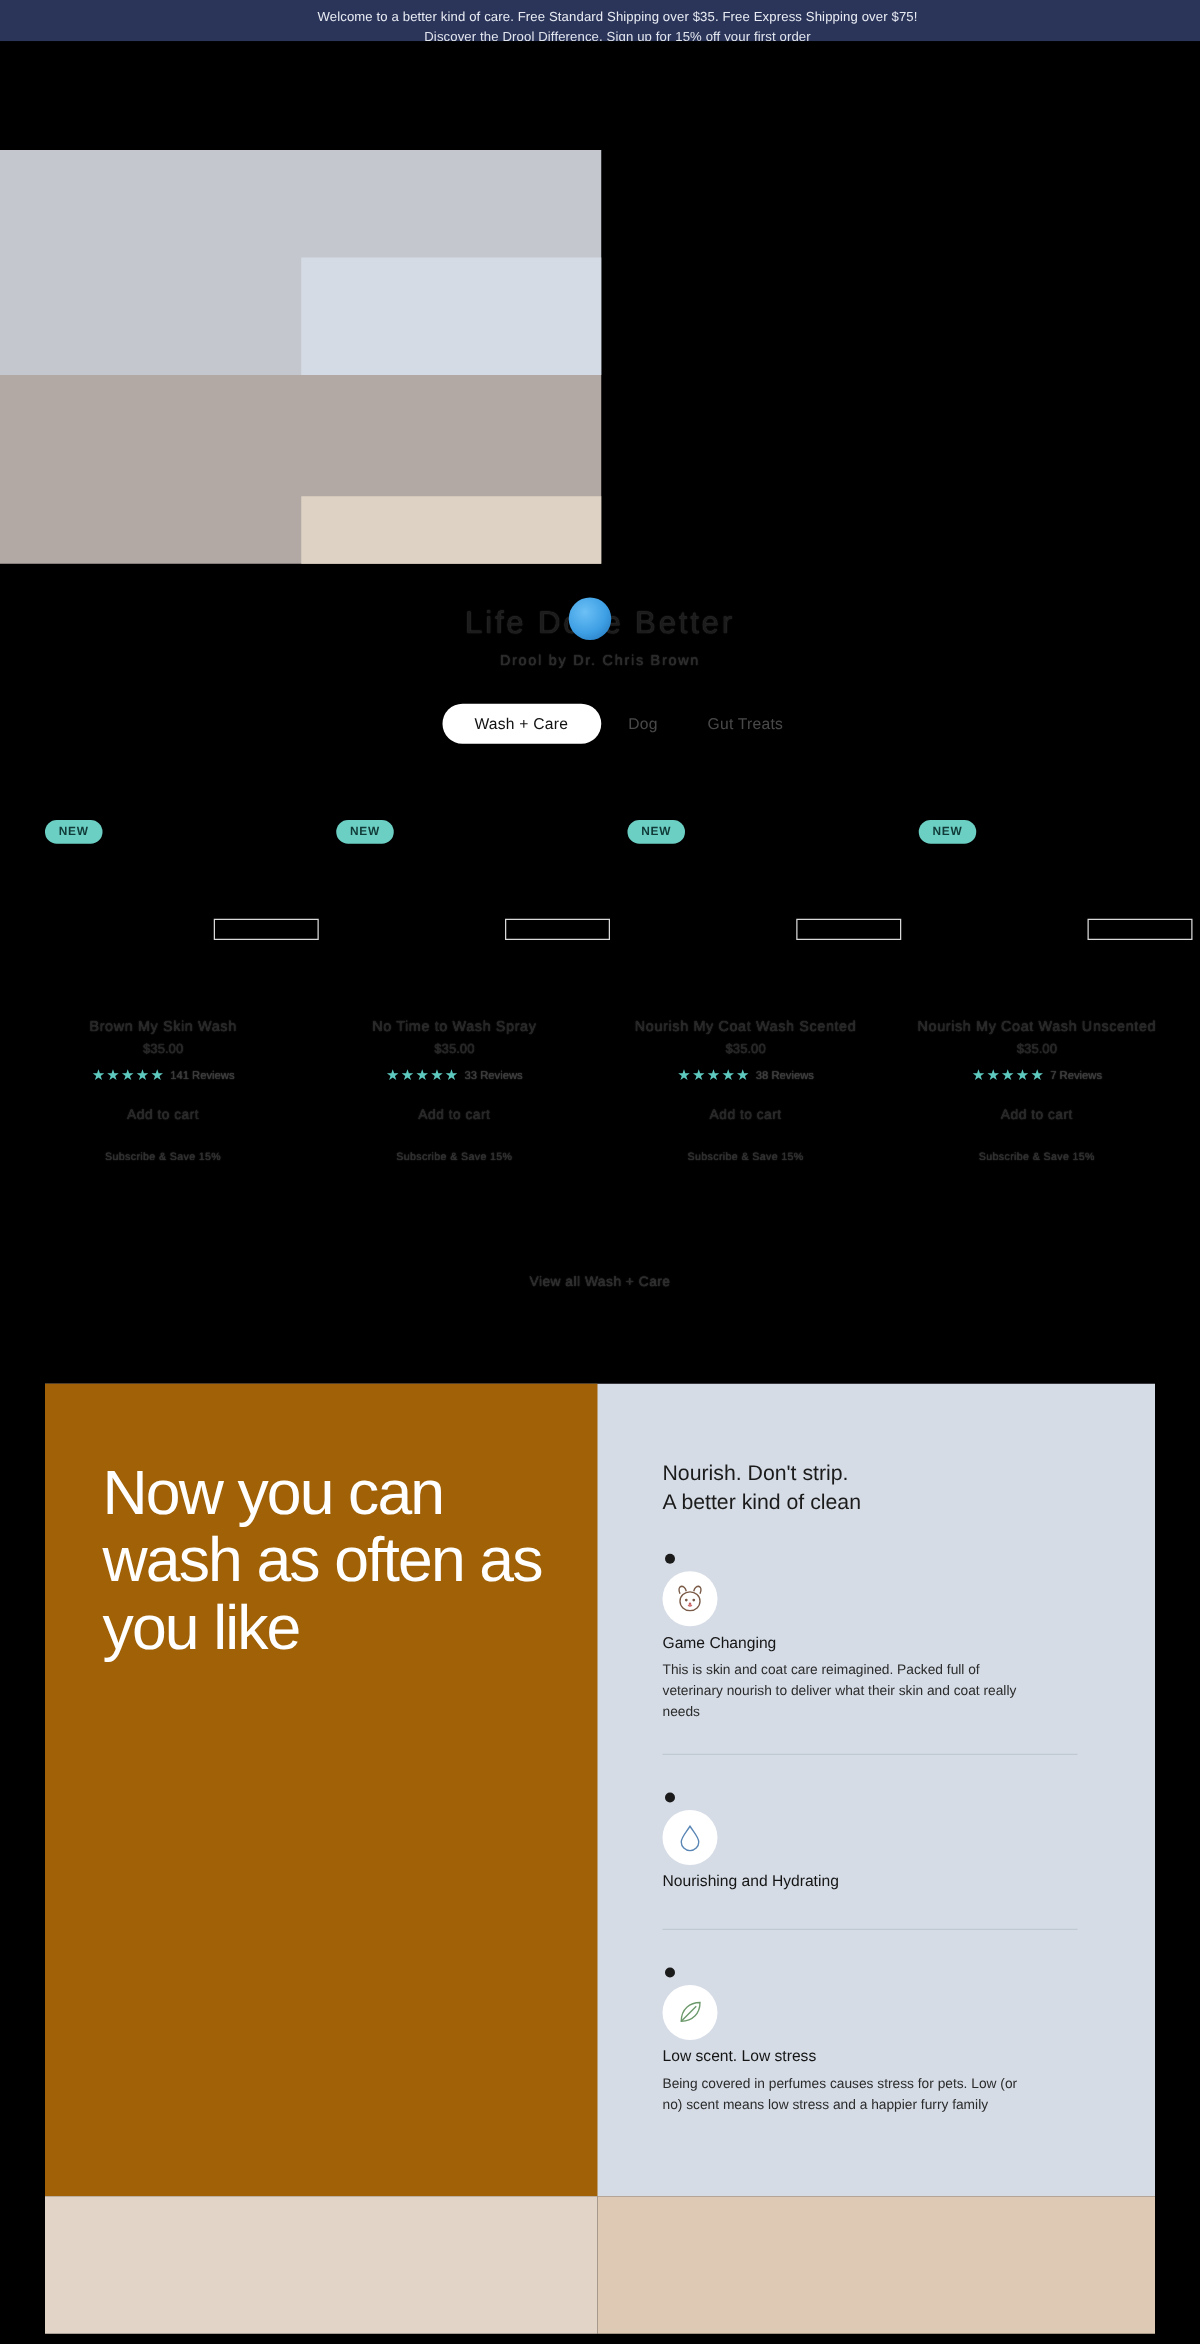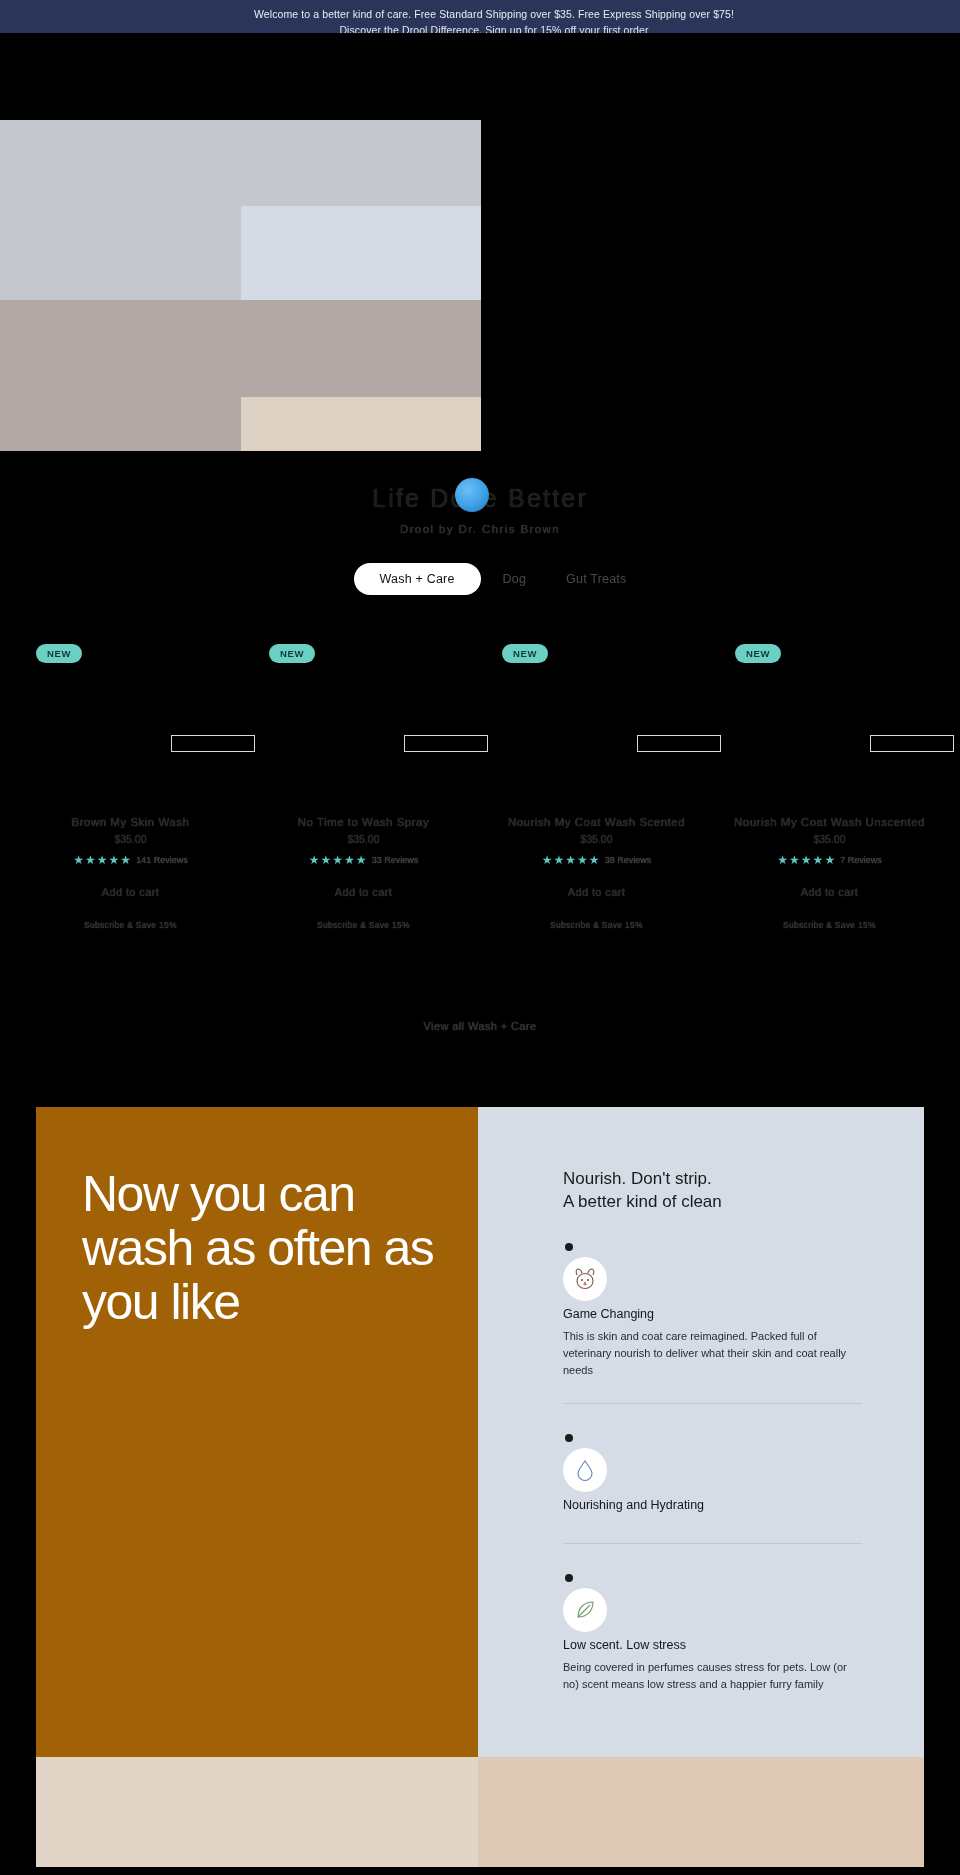--- a/index.html
+++ b/index.html
@@ -96,21 +96,21 @@
   
   .products {
     margin-top: 45px;
     display: grid;
     grid-template-columns: repeat(4, 1fr);
     padding: 0 14px;
   }
   .card { position: relative; padding: 0 8px; }
   .badge-new {
     position: absolute;
-    left: 22px; top: 4px;
+    left: 22px; top: 16px;
     background: #6ccfc4;
     color: #103b38;
     font-size: 9.5px;
     font-weight: 700;
     letter-spacing: .6px;
     padding: 4px 11px;
     border-radius: 11px;
   }
   .media { height: 120px; position: relative; }
   .swatch-box {
@@ -182,21 +182,21 @@
     padding: 60px 40px 0 46px;
     min-height: 545px;
   }
   .ben-head {
     color: #fff;
     font-size: 50px;
     line-height: 54px;
     font-weight: 400;
     letter-spacing: -1.5px;
   }
-  .ben-right { padding: 60px 62px 40px 85px; }
+  .ben-right { padding: 60px 62px 40px 52px; }
   .ben-title {
     font-size: 17px;
     line-height: 23px;
     color: #1b1b1b;
     font-weight: 400;
   }
   .feature { padding: 30px 0 24px 0; border-bottom: 1px solid #c0c8d2; }
   .feature:last-child { border-bottom: none; }
   .feature .bullet {
     width: 8px; height: 8px; background: #1b1b1b; border-radius: 50%;

